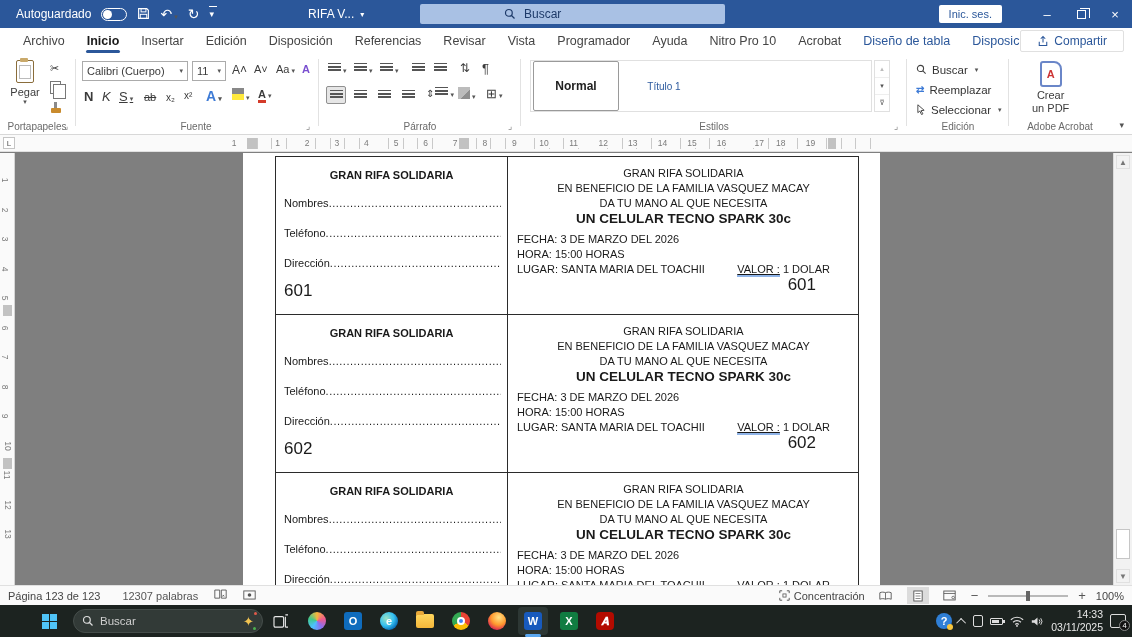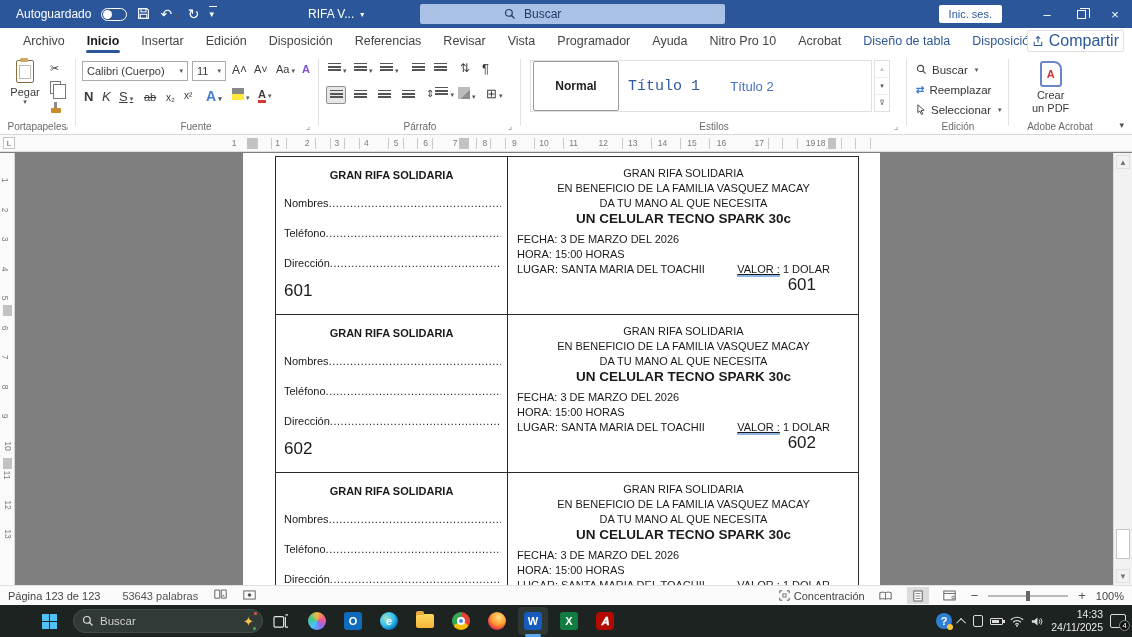--- a/index.html
+++ b/index.html
@@ -24,21 +24,21 @@
   .winbtn { width:34px; height:28px; display:flex; align-items:center; justify-content:center; font-size:13px; color:#fff; }
   .restore { width:9px; height:9px; border:1px solid #fff; position:relative; }
   .restore:before { content:""; position:absolute; left:2px; top:-3px; width:9px; height:9px; border:1px solid #fff; border-left:none; border-bottom:none; }
 
   
   #tabs { position:absolute; top:28px; left:0; right:0; height:26px; background:#fff; display:flex; align-items:center; padding-left:12px; font-size:12.5px; color:#444; }
   .tab { padding:0 11px; height:26px; display:flex; align-items:center; position:relative; white-space:nowrap; }
   .tab.active { color:#1b1b1b; font-weight:bold; }
   .tab.active:after { content:""; position:absolute; left:10px; right:10px; bottom:1px; height:3px; background:#2b579a; border-radius:2px; }
   .tab.contextual { color:#2b579a; }
-  #share-btn { position:absolute; right:8px; top:2px; height:22px; display:flex; align-items:center; gap:5px; border:1px solid #e0e0e0; border-radius:2px; padding:0 4px; color:#2b579a; font-size:16px; background:#fff; }
+  #share-btn { position:absolute; right:8px; top:2px; height:22px; display:flex; align-items:center; gap:5px; border:1px solid #e0e0e0; border-radius:2px; padding:0 16px; color:#2b579a; font-size:12px; background:#fff; }
 
   
   #ribbon { position:absolute; top:54px; left:0; right:0; height:81px; background:#fff; border-bottom:1px solid #d8d8d8; font-size:11px; color:#3b3b3b; }
   .gdiv { position:absolute; top:5px; bottom:8px; width:1px; background:#e2e2e2; }
   .glabel { position:absolute; bottom:2px; font-size:10px; color:#6a6a6a; text-align:center; }
   .launcher { position:absolute; bottom:3px; font-size:9px; color:#8a8a8a; }
   .rbtn { display:inline-flex; align-items:center; justify-content:center; border-radius:2px; }
   .dd:after { content:"▾"; font-size:7px; margin-left:2px; color:#555; }
   .combo { border:1px solid #ababab; height:20px; display:flex; align-items:center; justify-content:space-between; padding:0 4px; font-size:11px; background:#fff; }
   .combo:after { content:"▾"; font-size:7px; color:#555; margin-left:4px; }
@@ -47,21 +47,21 @@
   .clipboard:before { content:""; position:absolute; left:3px; top:-3px; width:8px; height:4px; background:#c9a96a; border-radius:1px; }
   .clipboard:after { content:""; position:absolute; left:2px; top:4px; width:10px; height:12px; background:#fff; border:1px solid #bbb; }
   .copyic { width:11px; height:13px; border:1.2px solid #777; background:#fff; position:relative; }
   .copyic:before { content:""; position:absolute; left:2px; top:2px; width:11px; height:13px; border:1.2px solid #777; background:#fff; }
   .brushic { width:12px; height:12px; position:relative; }
   .brushic:before { content:""; position:absolute; left:1px; top:6px; width:10px; height:5px; background:#c98b2d; border-radius:1px; }
   .brushic:after { content:""; position:absolute; left:4px; top:0; width:3px; height:6px; background:#8a8a8a; }
   .selbox { border:1px solid #909090; background:#e6e6e6; }
   .style-card { width:86px; height:50px; display:flex; align-items:center; justify-content:center; font-size:12px; color:#222; border-radius:2px; }
   .style-card.sel { border:1px solid #9a9a9a; box-shadow:inset 0 0 0 1px #fff; }
-  .style-card.blue { color:#2e5b9f; font-size:15px;font-family:Liberation Mono, monospace; }
+  .style-card.blue { color:#2e5b9f; font-size:10px; }
   .style-card.blue2 { color:#4472c4; font-size:13px; }
   .edit-row { display:flex; align-items:center; gap:5px; height:17px; font-size:11.5px; color:#333; }
   .pdficon { width:22px; height:26px; border:2px solid #6a86c8; border-radius:3px 8px 3px 3px; position:relative; display:flex; align-items:center; justify-content:center; color:#c33; font-size:11px; font-weight:bold; }
 
   
   #hruler { position:absolute; top:135px; left:0; right:0; height:17px; background:#fafafa; border-bottom:1px solid #e0e0e0; }
   #hruler .band { position:absolute; left:243px; width:637px; top:3px; height:11px; background:repeating-linear-gradient(90deg, transparent 0 13.8px, #c9c9c9 13.8px 14.6px); }
   .hnum { position:absolute; top:3px; font-size:8.5px; color:#7b7b7b; transform:translateX(-50%); background:#fafafa; padding:0 2px; }
   .hmark { position:absolute; top:3px; height:11px; background:#c2c2c2; }
   #tabsel { position:absolute; left:3px; top:2px; width:12px; height:12px; border:1px solid #c5c5c5; background:#fff; font-size:8px; color:#555; display:flex; align-items:center; justify-content:center; }
@@ -251,21 +251,20 @@
     <span class="dd" style="position:absolute;left:426px;top:33px"><span style="font-size:10px">⇕</span><span class="bars" style="margin-left:1px"></span></span>
     <span class="dd" style="position:absolute;left:458px;top:33px"><span style="display:inline-block;width:12px;height:12px;background:linear-gradient(135deg,#bcbcbc 0 60%,#8f8f8f 60%)"></span></span>
     <span class="dd" style="position:absolute;left:486px;top:32px;font-size:13px">⊞</span>
     <div class="glabel" style="left:320px;width:200px"><span>Párrafo</span></div>
     <span class="launcher" style="left:508px">⌟</span>
     <div class="gdiv" style="left:520px"></div>
 
     <div id="styles-gallery" style="position:absolute;left:530px;top:6px;width:342px;height:52px;border:1px solid #e0e0e0;display:flex;align-items:center;gap:2px;padding:0 2px">
         <div class="style-card sel" style="font-weight: bold;">Normal</div>
         <div class="style-card blue">Título 1</div>
-        <div class="style-card blue2">Título 2</div>
       </div>
     <div style="position:absolute;left:874px;top:6px;width:16px;height:52px;border:1px solid #e0e0e0;display:flex;flex-direction:column">
       <span style="flex:1;display:flex;align-items:center;justify-content:center;font-size:7px;color:#bbb">▴</span>
       <span style="flex:1;display:flex;align-items:center;justify-content:center;font-size:7px;color:#555;border-top:1px solid #eee;border-bottom:1px solid #eee">▾</span>
       <span style="flex:1;display:flex;align-items:center;justify-content:center;font-size:7px;color:#555">⊽</span>
     </div>
     <div class="glabel" style="left:522px;width:384px"><span>Estilos</span></div>
     <span class="launcher" style="left:894px">⌟</span>
     <div class="gdiv" style="left:906px"></div>
 
@@ -314,21 +313,21 @@
         <span class="hnum" style="left: 484.8px;">8</span>
         <span class="hnum" style="left: 514.4px;">9</span>
         <span class="hnum" style="left: 544px;">10</span>
         <span class="hnum" style="left: 573.6px;">11</span>
         <span class="hnum" style="left: 603.2px;">12</span>
         <span class="hnum" style="left: 632.8px;">13</span>
         <span class="hnum" style="left: 662.4px;">14</span>
         <span class="hnum" style="left: 692px;">15</span>
         <span class="hnum" style="left: 721.6px;">16</span>
         <span class="hnum" style="left: 751.2px; margin-left: 8px;">17</span>
-        <span class="hnum" style="left: 780.8px; margin-left: 40px;">18</span>
+        <span class="hnum" style="left: 780.8px;">18</span>
         <span class="hnum" style="left: 810.4px;">19</span>
       </div>
     <span class="hmark" style="left:247px;width:10px"></span>
     <span class="hmark" style="left:459px;width:10px"></span>
     <span class="hmark" style="left:828px;width:8px"></span>
   </div>
 
   <div id="docarea">
     <div id="vruler">
       <div id="vnums">
@@ -450,21 +449,21 @@
     </div>
     <div id="vscroll">
       <span class="sarrow" style="top:2px">▲</span>
       <div id="sthumb"></div>
       <span class="sarrow" style="bottom:2px">▼</span>
     </div>
   </div>
 
   <div id="statusbar">
     <span>Página 123 de 123</span>
-    <span class="sb-ic" style="margin-left:22px">53643 palabras</span>
+    <span class="sb-ic" style="margin-left:22px">12307 palabras</span>
     <span class="sb-ic">
       <svg width="13" height="11" viewBox="0 0 16 13">
           <path d="M1 1h6v10H1zM9 1h6v10H9z" fill="none" stroke="#555" stroke-width="1.1"></path>
           <path d="M10.5 7l2 2m0-2l-2 2" stroke="#555" stroke-width="1"></path>
         </svg>
     </span>
     <span class="sb-ic">
       <svg width="13" height="10" viewBox="0 0 16 12">
           <rect x="1" y="1" width="14" height="10" fill="none" stroke="#555" stroke-width="1.1"></rect>
           <circle cx="8" cy="6" r="2.2" fill="#555"></circle>
@@ -570,20 +569,20 @@
       <span class="battery"></span>
       <svg width="14" height="11" viewBox="0 0 16 12">
           <path d="M1 4a10 10 0 0114 0M3.5 6.8a6.5 6.5 0 019 0M6 9.4a3 3 0 014 0" fill="none" stroke="#ddd" stroke-width="1.4"></path>
           <circle cx="8" cy="11" r="1.1" fill="#ddd"></circle>
         </svg>
       <svg width="13" height="11" viewBox="0 0 16 13">
           <path d="M1 5h3l4-3.5v10L4 8H1z" fill="#ddd"></path>
           <path d="M10 4a4 4 0 010 5M12 2.5a6.5 6.5 0 010 8" fill="none" stroke="#ddd" stroke-width="1.2"></path>
         </svg>
       <span class="clock">
-        <span>14:33</span><br><span>24/11/2025</span>
+        <span>14:33</span><br><span>03/11/2025</span>
       </span>
       <span class="notif">
         <span class="badge">4</span>
       </span>
     </div>
   </div>
 </div>
 
 </body></html>

